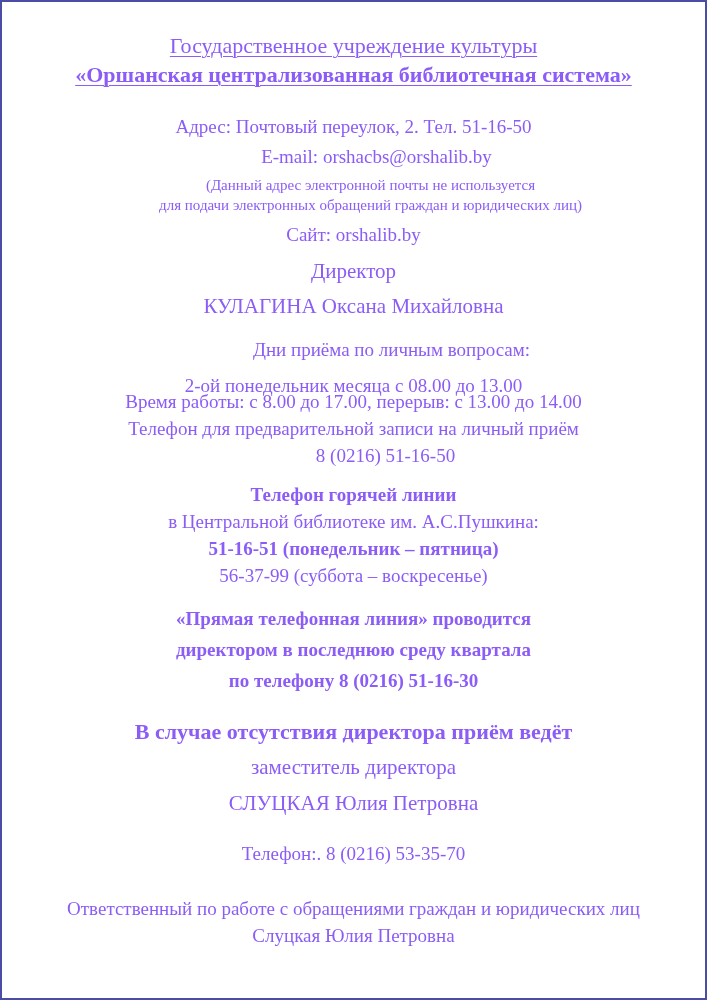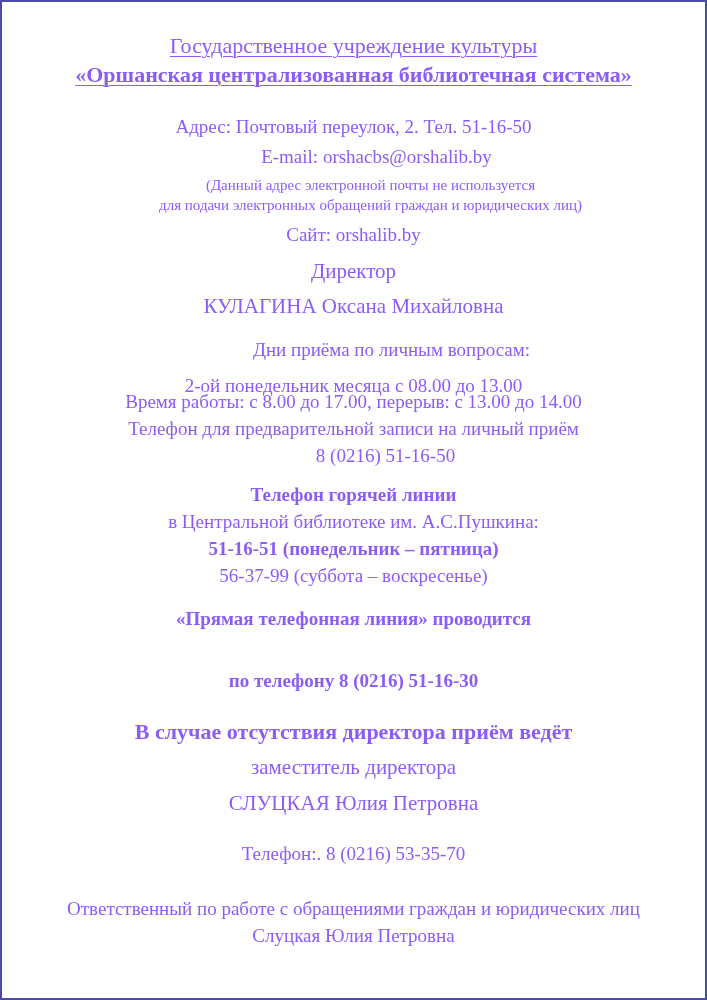--- a/index.html
+++ b/index.html
@@ -75,20 +75,21 @@
   <div class="line reg" style="top:392px;">Время работы: с 8.00 до 17.00, перерыв: с 13.00 до 14.00</div>
   <div class="line reg" style="top:419px;">Телефон для предварительной записи на личный приём</div>
   <div class="line reg" style="top:446px;margin-left:32px;">8 (0216) 51-16-50</div>
 
   <div class="line bold-md" style="top:485px;">Телефон горячей линии</div>
   <div class="line reg" style="top:512px;">в Центральной библиотеке им. А.С.Пушкина:</div>
   <div class="line reg" style="top:539px;font-weight:bold;">51-16-51 (понедельник – пятница)</div>
   <div class="line reg" style="top:566px;">56-37-99 (суббота – воскресенье)</div>
 
   <div class="line bold-md" style="top:609px;">«Прямая телефонная линия» проводится</div>
+  <div class="line bold-md" style="top:640px;">директором в последнюю среду квартала</div>
   <div class="line bold-md" style="top:671px;">по телефону 8 (0216) 51-16-30</div>
 
   <div class="line bold-lg" style="top:721px;">В случае отсутствия директора приём ведёт</div>
   <div class="line bold" style="top:757px;">заместитель директора</div>
   <div class="line bold" style="top:793px;">СЛУЦКАЯ Юлия Петровна</div>
 
   <div class="line reg" style="top:844px;">Телефон:. 8 (0216) 53-35-70</div>
 
   <div class="line reg" style="top:899px;">Ответственный по работе с обращениями граждан и юридических лиц</div>
   <div class="line reg" style="top:926px;">Слуцкая Юлия Петровна</div>

